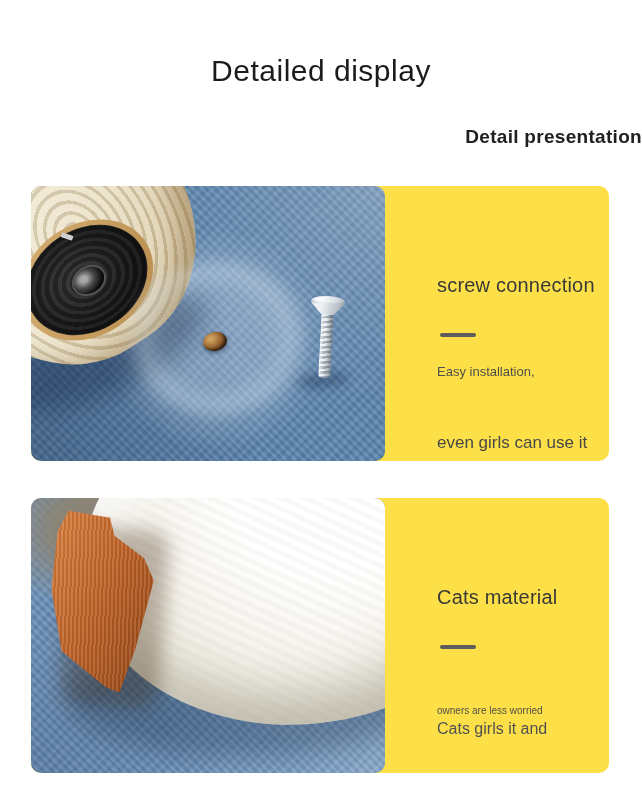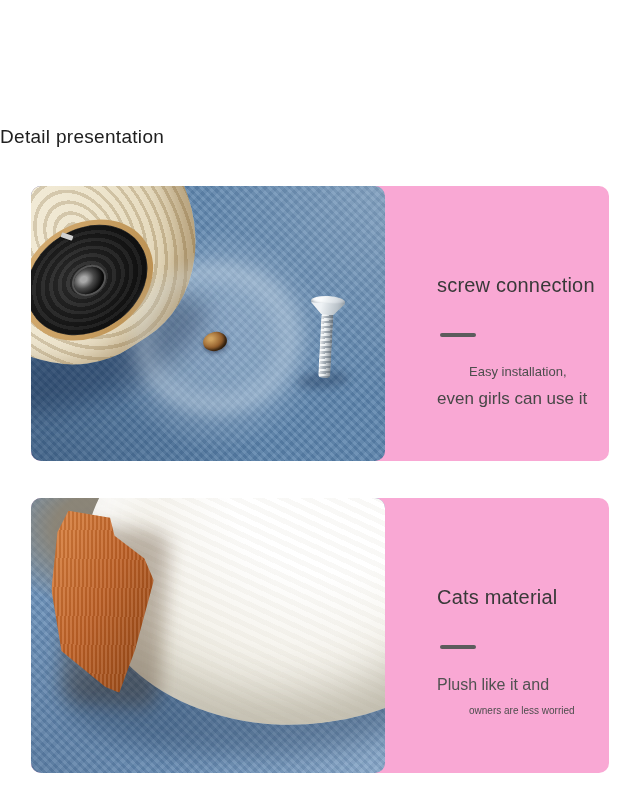--- a/index.html
+++ b/index.html
@@ -10,48 +10,48 @@
     -webkit-font-smoothing:antialiased;
   }
   
   .page-title{
     position:absolute;top:54px;left:0;width:100%;
     text-align:center;font-size:30px;font-weight:500;
     color:#1b1b1b;letter-spacing:.5px;
   }
   .page-subtitle{
     position:absolute;top:126px;left:0;width:100%;
-    text-align:left;font-size:19px;font-weight:400;
+    text-align:right;font-size:19px;font-weight:700;
     color:#202020;letter-spacing:.3px;
   }
   
   .card{
     position:absolute;left:31px;width:578px;height:275px;
-    background:#f9a8d4;border-radius:10px;
+    background:#fde047;border-radius:10px;
   }
   .card.first{top:186px;}
   .card.second{top:498px;}
   .photo{
     position:absolute;left:0;top:0;width:354px;height:100%;
     border-radius:10px;overflow:hidden;
   }
   .info{position:absolute;left:375px;top:0;width:203px;height:100%;}
   .info-heading{
     position:absolute;left:31px;top:88px;
     font-size:20px;font-weight:400;color:#393939;letter-spacing:.2px;
     white-space:nowrap;
   }
   .info-divider{
     position:absolute;left:34px;top:147px;width:36px;height:4px;
     background:#5c5c5c;border-radius:2px;
   }
   .info-line1{position:absolute;left:31px;top:178px;white-space:nowrap;}
   .info-line2{position:absolute;left:31px;top:203px;white-space:nowrap;}
-  .t-sm{font-size:13px;color:#4d4d4d;font-weight:400;margin-left:32px;}
-  .t-lg{font-size:17px;color:#474747;font-weight:400;}
+  .t-sm{font-size:13px;color:#4d4d4d;font-weight:400;}
+  .t-lg{font-size:17px;color:#474747;font-weight:400;margin-top:44px;}
   .second .info-line2{top:207px;}
   .second .info-line1.t-lg{font-size:16px;color:#515151;}
   .second .info-line2.t-sm{font-size:10px;}
   
   .photo1{
     background-color:#5d85ad;
     background-image:
       radial-gradient(circle at 52% 56%, rgba(210,224,238,.26) 0 70px, rgba(210,224,238,0) 112px),
       radial-gradient(circle at 100% 0%, rgba(255,255,255,.22), rgba(255,255,255,0) 48%),
       radial-gradient(circle at 0% 100%, rgba(10,30,60,.30), rgba(10,30,60,0) 52%),
@@ -165,20 +165,21 @@
     position:absolute;left:34px;top:30px;width:100px;height:178px;
     transform:rotate(4deg);border-radius:20px;
     background:rgba(60,32,8,.30);filter:blur(9px);
   }
 </style>
 </head>
 <body>
 
 <div class="page">
 
+  <div class="page-title">Detailed display</div>
   <div class="page-subtitle">Detail presentation</div>
 
   <section class="card first">
     <div class="photo photo1">
       <div class="p1-post-shadow"></div>
       <div class="p1-rope"></div>
       <div class="p1-disc-rim"></div>
       <div class="p1-disc"></div>
       <div class="p1-hub"></div>
       <div class="p1-staple"></div>
@@ -203,18 +204,18 @@
     <div class="photo photo2">
       <div class="p2-gray-corner"></div>
       <div class="p2-dome-shadow"></div>
       <div class="p2-dome"></div>
       <div class="p2-patch-shadow"></div>
       <div class="p2-patch"></div>
     </div>
     <div class="info">
       <div class="info-heading">Cats material</div>
       <div class="info-divider"></div>
-      <div class="info-line1 t-lg">Plush like it and</div>
+      <div class="info-line1 t-lg">Cats girls it and</div>
       <div class="info-line2 t-sm">owners are less worried</div>
     </div>
   </section>
 
 </div>
 
 </body></html>

